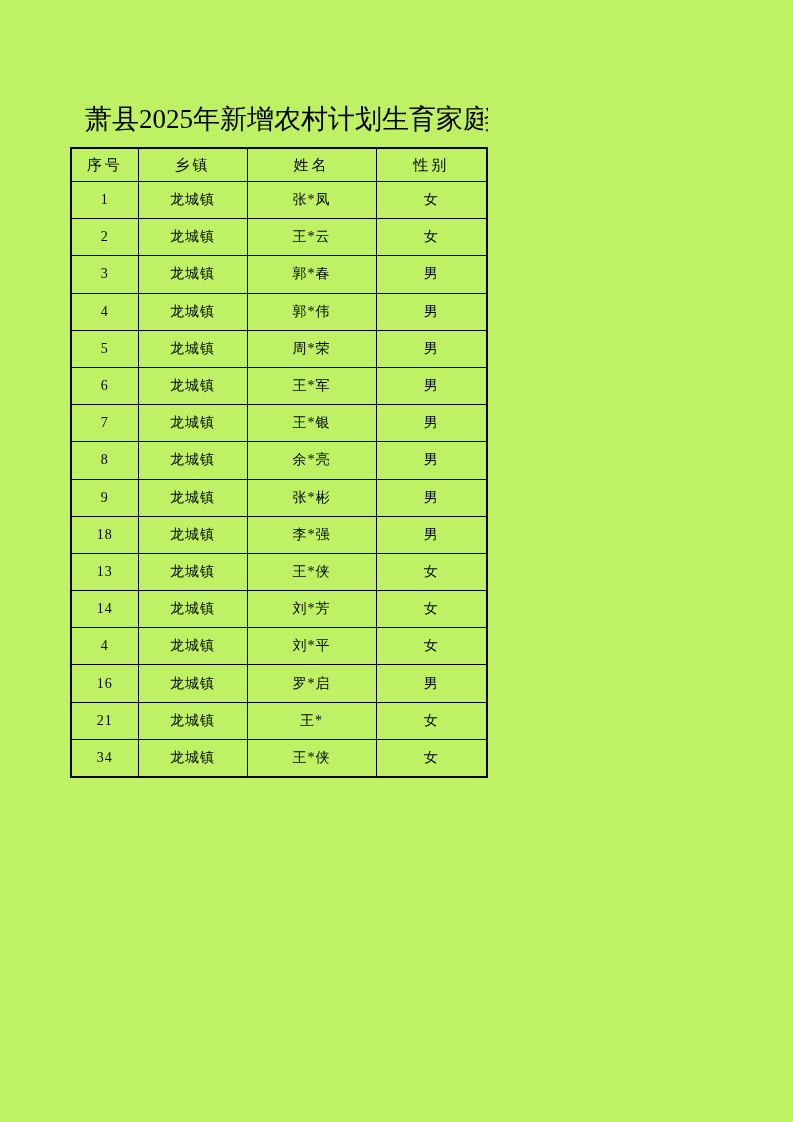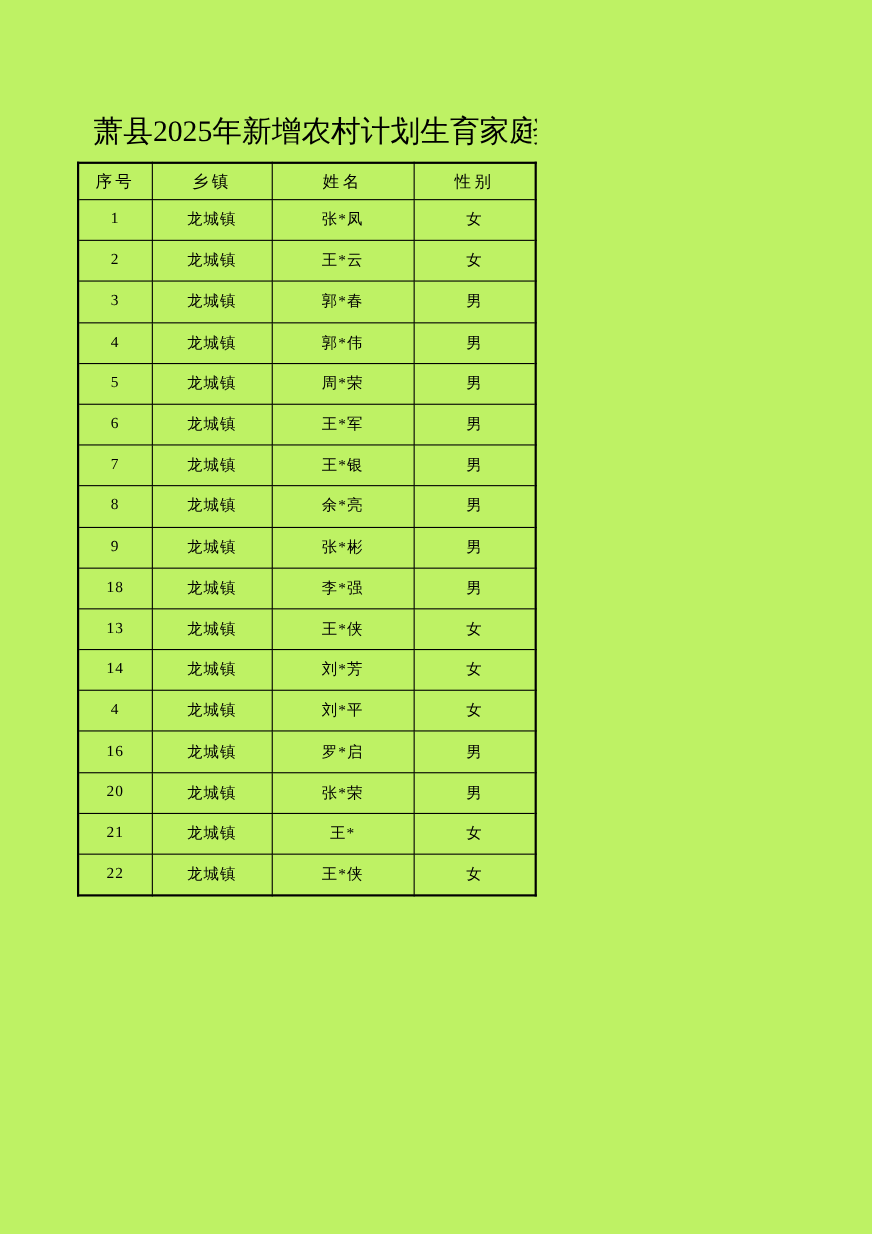--- a/index.html
+++ b/index.html
@@ -174,33 +174,27 @@
           <td>刘*平</td>
           <td>女</td>
         </tr>
         <tr>
           <td>16</td>
           <td>龙城镇</td>
           <td>罗*启</td>
           <td>男</td>
         </tr>
         <tr>
-          <td>20</td>
-          <td>龙城镇</td>
-          <td>张*荣</td>
-          <td>男</td>
-        </tr>
-        <tr>
           <td>21</td>
           <td>龙城镇</td>
           <td>王*</td>
           <td>女</td>
         </tr>
         <tr>
-          <td>22</td>
+          <td>34</td>
           <td>龙城镇</td>
           <td>王*侠</td>
           <td>女</td>
         </tr>
       </tbody>
   </table>
 
 </div>
 
 </body></html>

